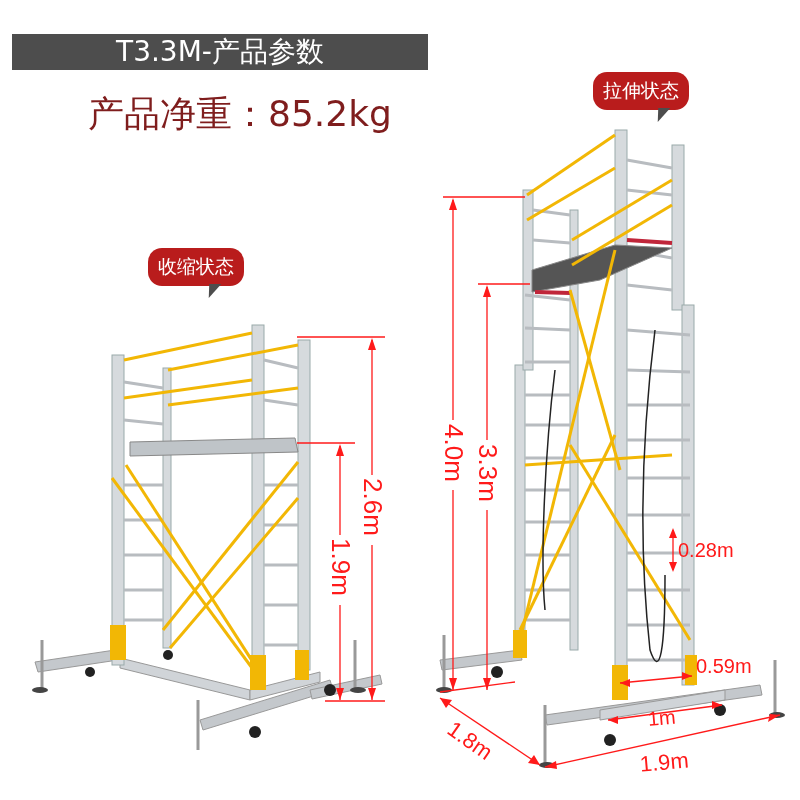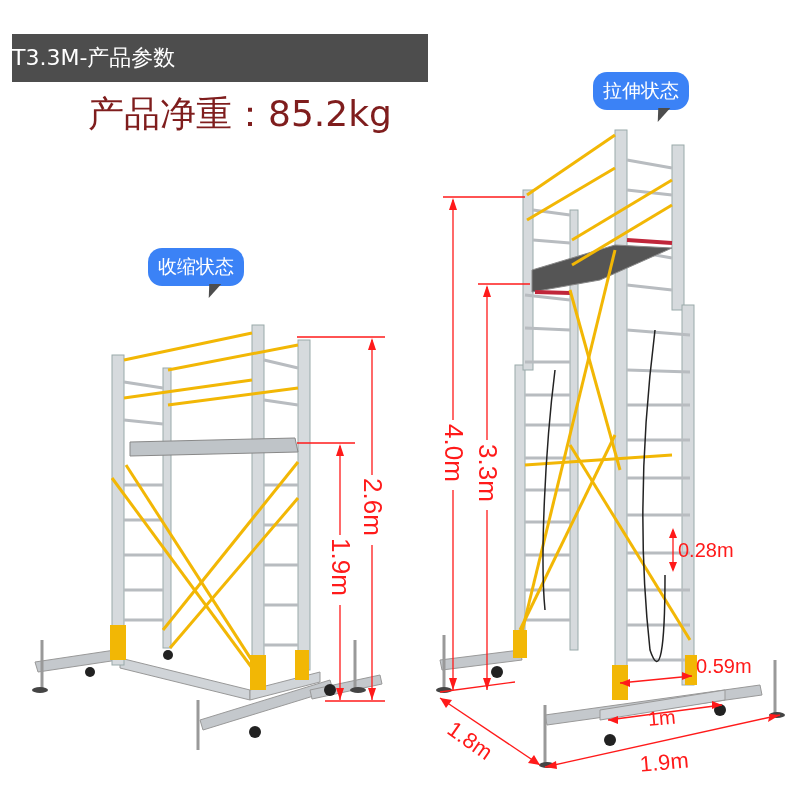--- a/index.html
+++ b/index.html
@@ -1,19 +1,19 @@
 <!DOCTYPE html>
 <html><head>
 <meta charset="utf-8">
 <style>
   html,body{margin:0;padding:0;background:#fff;}
   body{width:800px;height:800px;position:relative;overflow:hidden;font-family:"DejaVu Sans","Liberation Sans",sans-serif;}
-  .title-bar{position:absolute;left:12px;top:34px;width:416px;height:48px;background:#4d4d4d;color:#fff;display:flex;align-items:center;font-size:22px;letter-spacing:0px;}
+  .title-bar{position:absolute;left:12px;top:34px;width:416px;height:36px;background:#4d4d4d;color:#fff;display:flex;align-items:center;justify-content:center;font-size:28px;letter-spacing:0px;}
   .weight{position:absolute;left:88px;top:90px;font-size:36px;color:#7f1d1d;}
-  .bubble{position:absolute;background:#3b82f6;color:#fff;font-size:19px;border-radius:14px;padding:6px 10px;}
+  .bubble{position:absolute;background:#b91c1c;color:#fff;font-size:19px;border-radius:14px;padding:6px 10px;}
   .bubble::after{content:"";position:absolute;bottom:-12px;width:0;height:0;border-left:6px solid transparent;border-right:6px solid transparent;border-top:14px solid #4d4d4d;}
   .bubble.collapsed{left:148px;top:248px;}
   .bubble.collapsed::after{right:26px;transform:skewX(-25deg);}
   .bubble.extended{left:593px;top:72px;}
   .bubble.extended::after{right:22px;transform:skewX(-25deg);}
   svg{position:absolute;left:0;top:0;}
   .dim{fill:#ff1a1a;font-family:"Liberation Sans",sans-serif;}
 </style>
 </head>
 <body>

